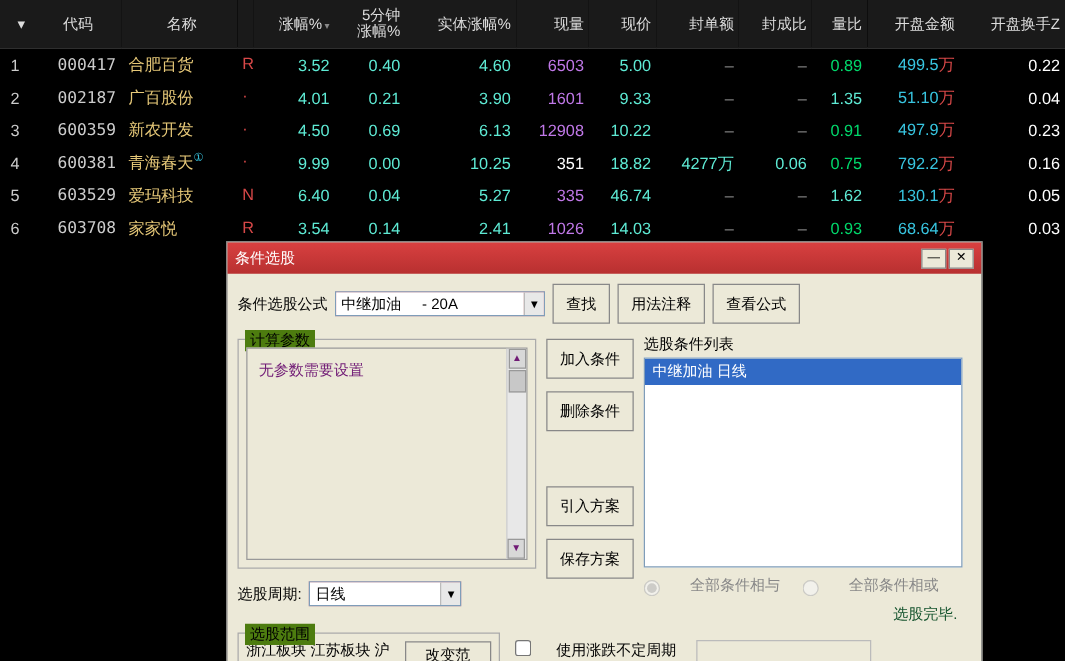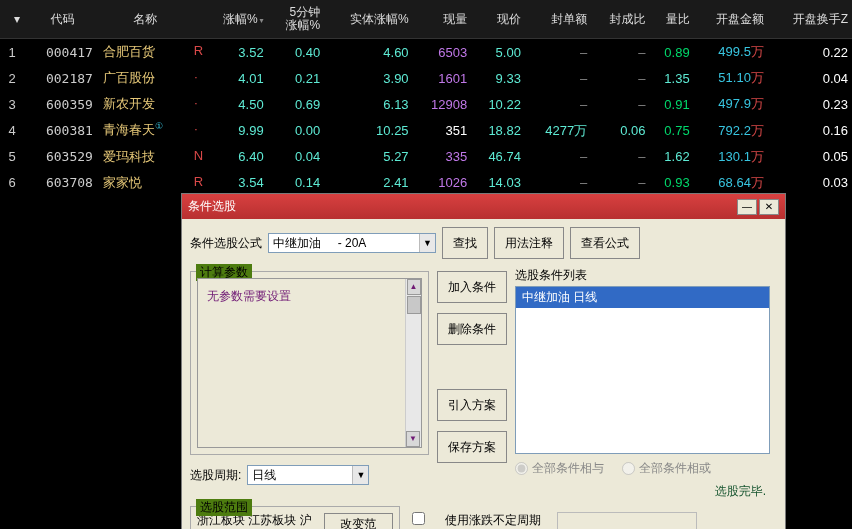--- a/index.html
+++ b/index.html
@@ -35,21 +35,21 @@
 .fieldset{border:1px solid #aaa;padding:6px;position:relative;margin-top:4px}
 .fieldset .legend{position:absolute;top:-8px;left:5px;background:#4d7c0f;padding:0 4px;font-size:12px}
 .calc-box{width:225px;height:170px;border:1px solid #999;background:#ece9d8;padding:9px;color:#701a75;position:relative}
 .scroll-v{position:absolute;right:0;top:0;bottom:0;width:16px;background:#e8e8e8;border-left:1px solid #ccc}
 .scroll-v .thumb{width:14px;height:18px;background:#c8c8c8;border:1px solid #999;margin:1px auto}
 .scroll-v .arrow{width:14px;height:16px;background:#d8d8d8;border:1px solid #999;margin:0 auto;text-align:center;font-size:8px;line-height:14px}
 .midcol{display:flex;flex-direction:column;gap:10px;padding-top:4px}
 .listbox{width:255px;height:168px;border:1px solid #7f9db9;background:#fff;overflow:hidden}
 .listbox .sel{background:#316ac5;color:#fff;padding:2px 6px}
 .radio-row{display:flex;gap:18px;margin:6px 0;color:#888}
-.radio-row label{display:flex;align-items:center;gap:0}
+.radio-row label{display:flex;align-items:flex-end;gap:20px}
 .status-done{color:#14532d;text-align:right;margin:2px 4px}
 .range-box{display:flex;align-items:center;gap:8px}
 .chk{margin-right:4px}
 .footer{border-top:1px solid #aaa;margin-top:6px;padding-top:4px;display:flex;gap:18px;color:#333}
 .disabled-field{width:140px;height:18px;border:1px solid #bbb;background:#ece9d8}
 </style>
 </head>
 <body>
 
 <table class="table">

